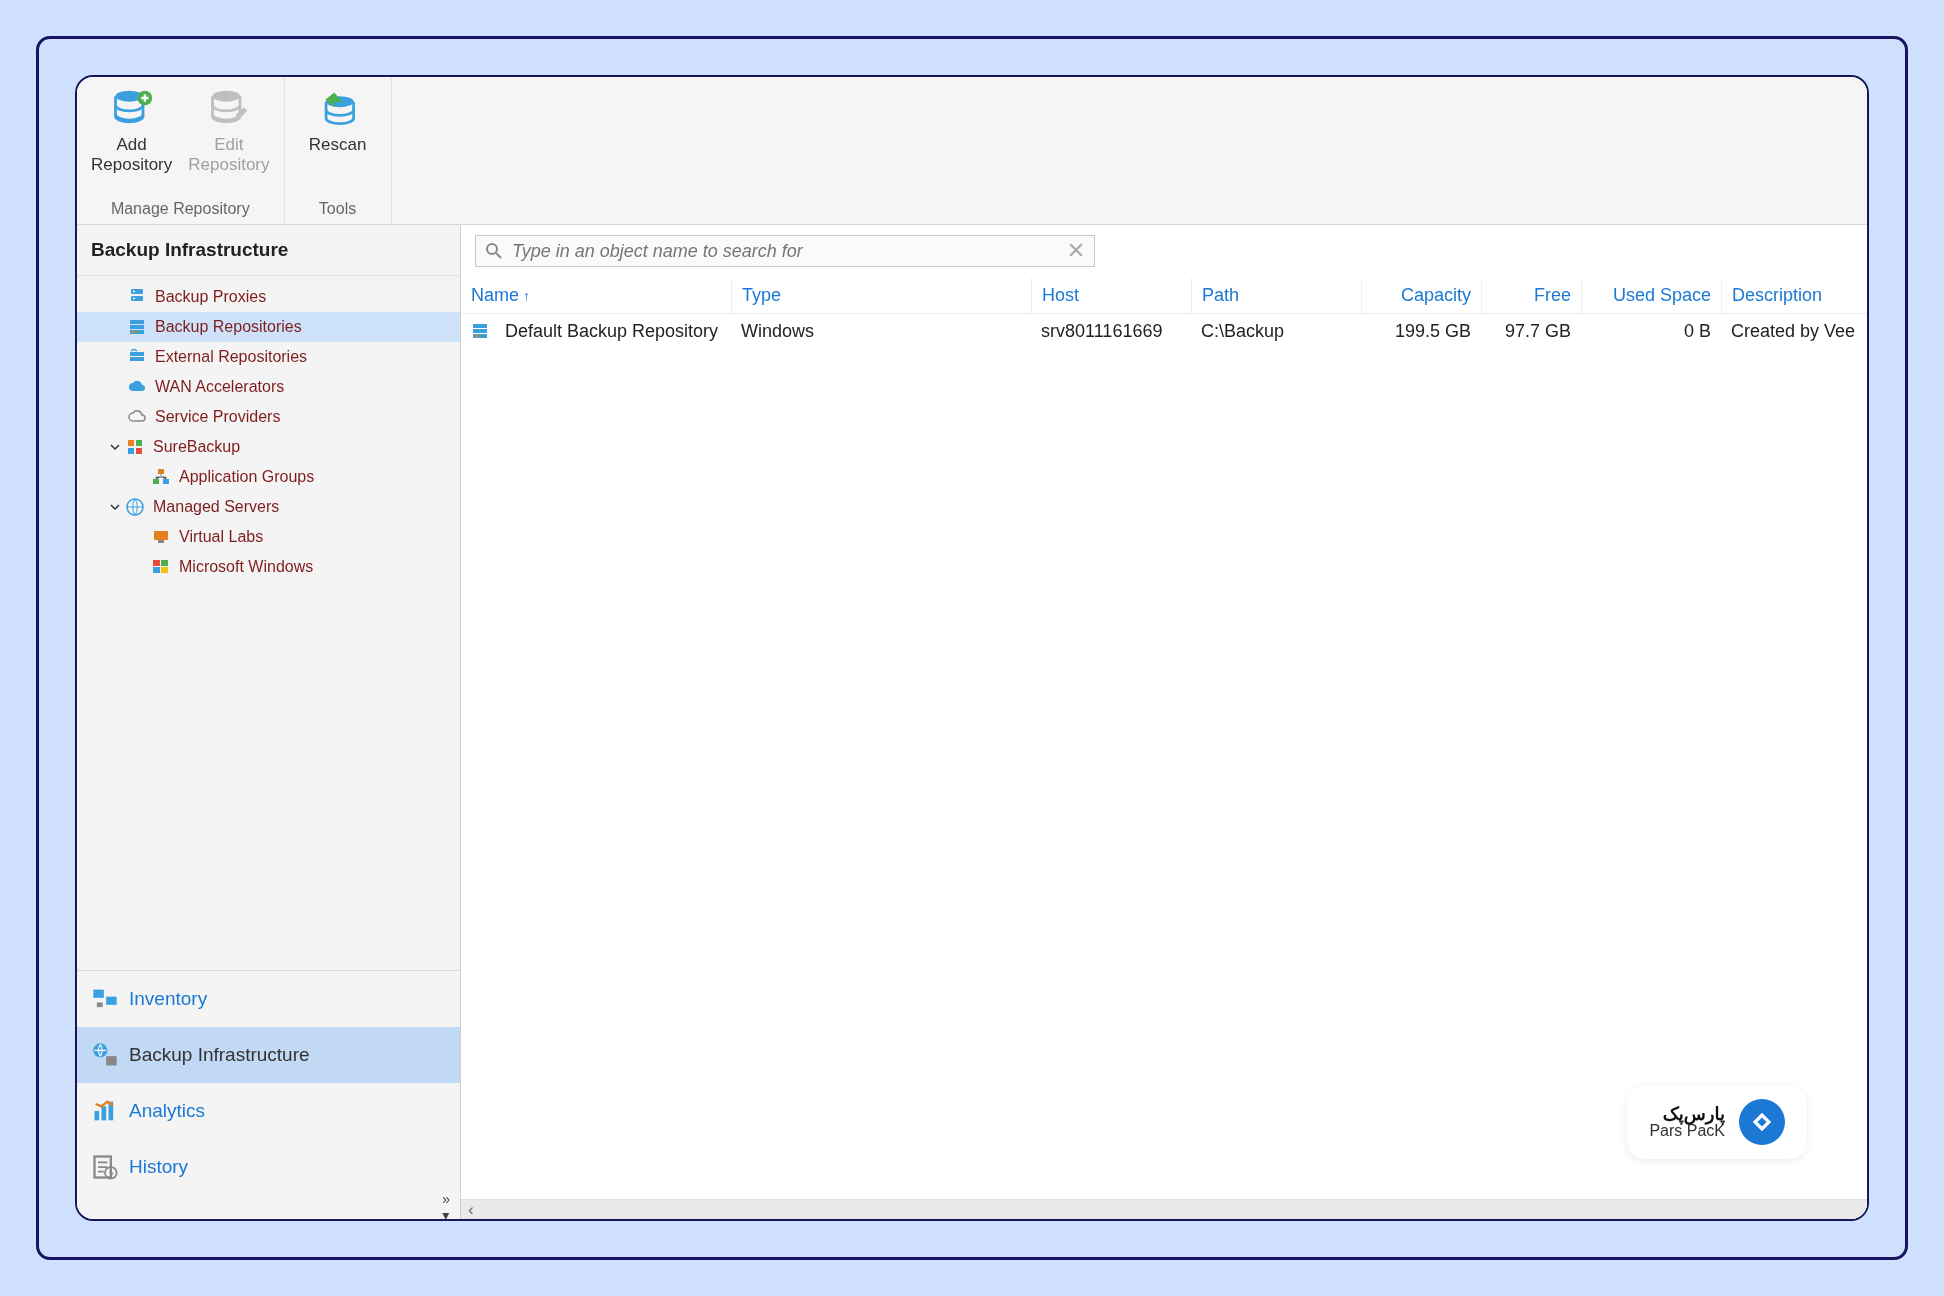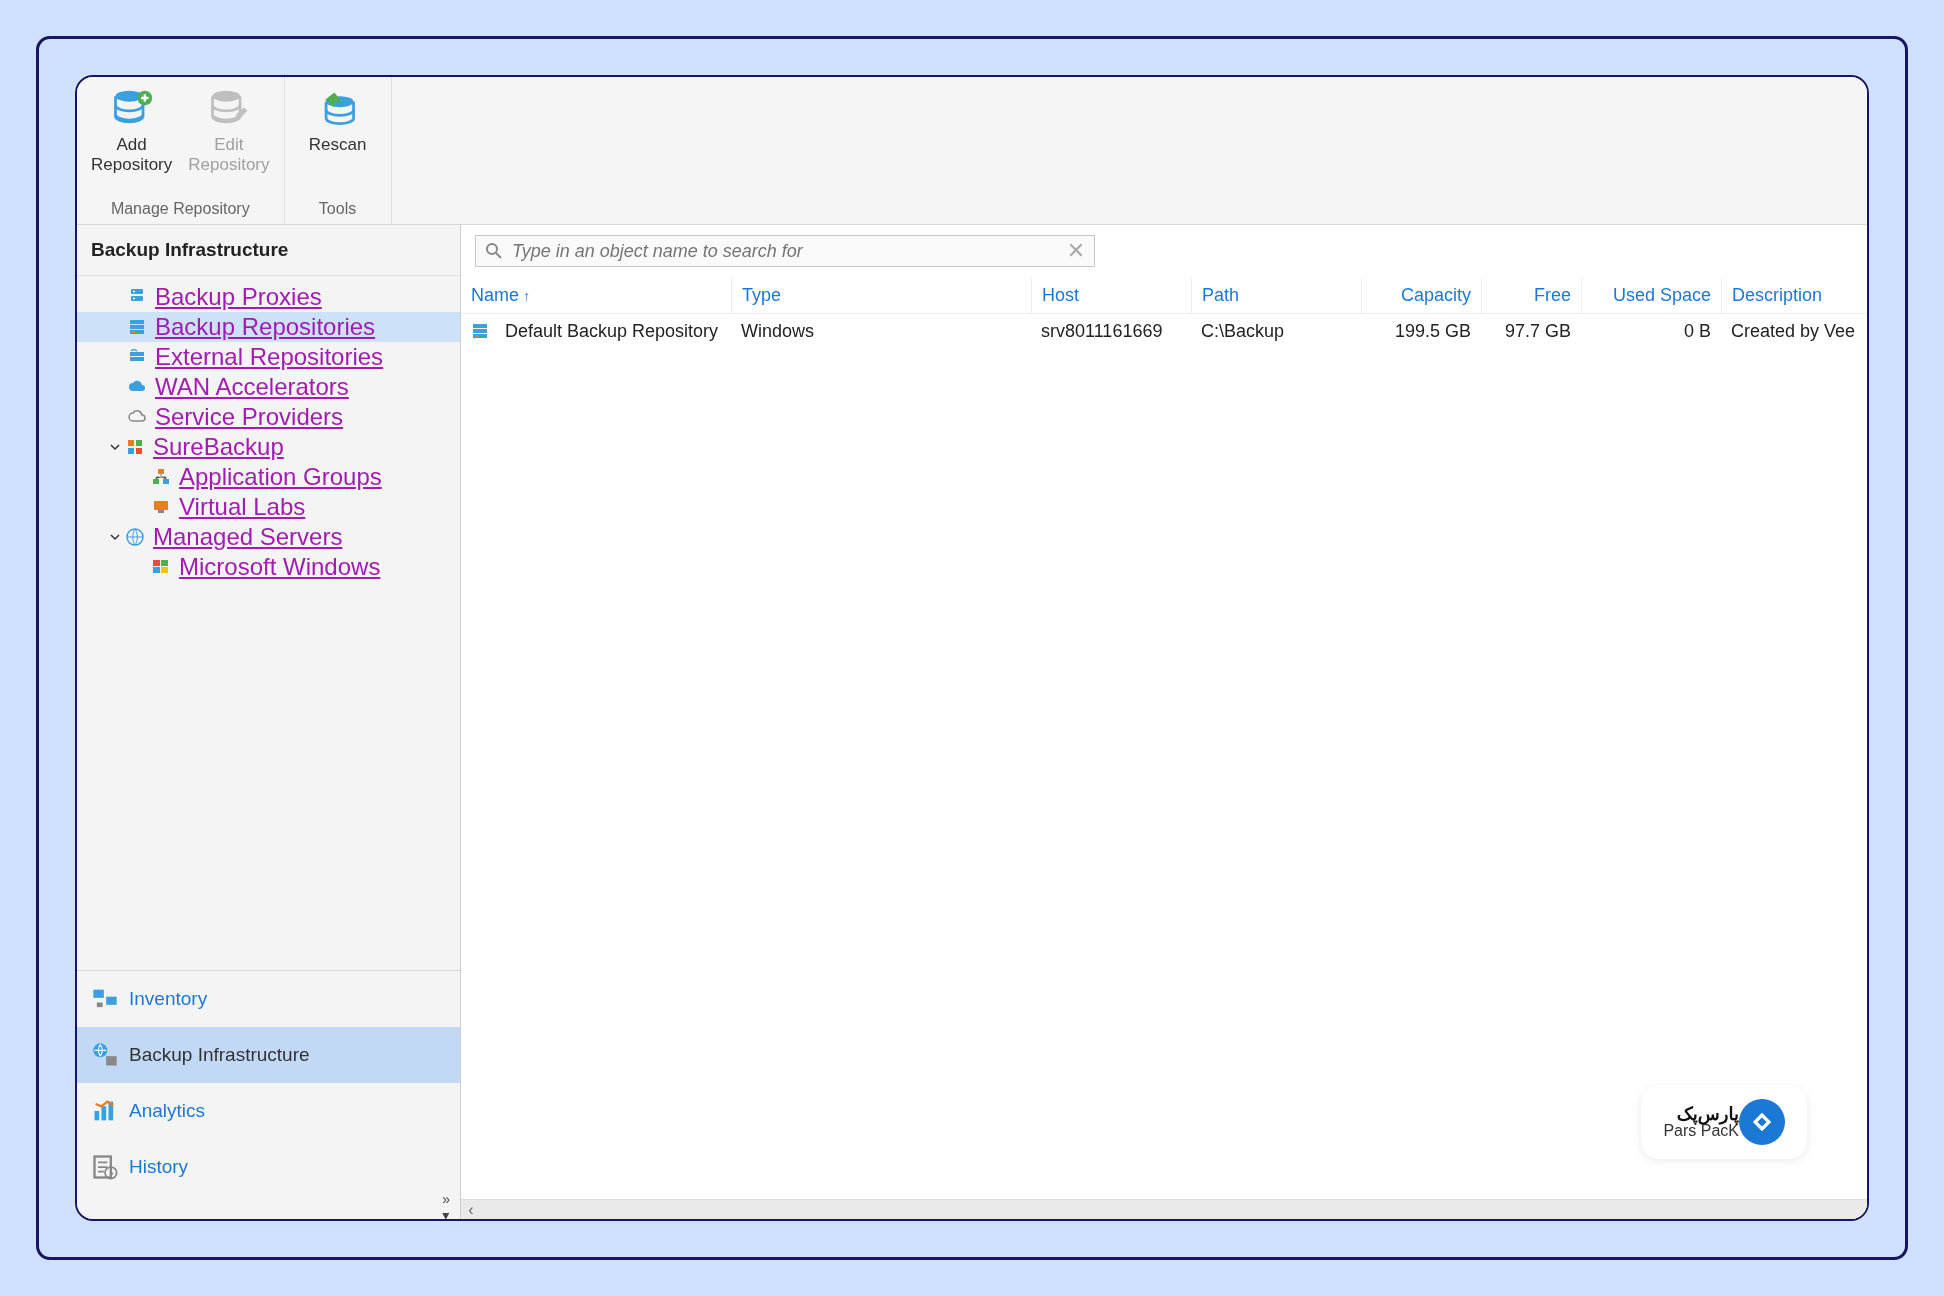--- a/index.html
+++ b/index.html
@@ -10,21 +10,21 @@
 .ribbon-group { display: flex; flex-direction: column; align-items: center; border-right: 1px solid #e0e0e0; padding: 6px 8px 2px 8px; }
 .ribbon-buttons { display: flex; gap: 4px; flex: 1; }
 .ribbon-btn { display: flex; flex-direction: column; align-items: center; justify-content: flex-start; min-width: 90px; padding: 4px 6px; cursor: pointer; }
 .ribbon-btn .icon { width: 44px; height: 44px; margin-bottom: 4px; display:flex; align-items:center; justify-content:center; }
 .ribbon-btn .lbl { font-size: 17px; color: #333; text-align: center; line-height: 1.15; }
 .ribbon-btn.disabled .lbl { color: #a0a0a0; }
 .ribbon-group-label { font-size: 16px; color: #666; padding: 2px 0 4px 0; }
 .body { display: flex; flex: 1; overflow: hidden; }
 .sidebar { width: 384px; background: #f4f4f4; border-right: 1px solid #d0d0d0; display: flex; flex-direction: column; }
 .sidebar-title { font-size: 19px; font-weight: 700; color: #222; padding: 14px 14px 14px 14px; border-bottom: 1px solid #e0e0e0; }
-.tree { flex: 1; overflow: auto; padding: 6px 0; font-size: 24px; color: #a21caf; text-decoration: underline; }
+.tree { flex: 1; overflow: auto; padding: 6px 0; font-size: 16px; color: #7f1d1d; }
 .tree-item { display: flex; align-items: center; height: 30px; padding-left: 0; cursor: pointer; }
 .tree-item.sel { background: #cde1f9; }
 .expander { width: 16px; height: 16px; margin: 0 2px 0 0; display:flex; align-items:center; justify-content:center; }
 .expander svg { width: 10px; height: 10px; }
 .tree-icon { width: 20px; height: 20px; margin-right: 8px; display:flex; align-items:center; justify-content:center; }
 .indent0 { padding-left: 50px; }
 .indent0.has-exp { padding-left: 30px; }
 .indent1 { padding-left: 74px; }
 .bottom-nav { border-top: 1px solid #d8d8d8; }
 .bottom-nav-item { display: flex; align-items: center; height: 56px; padding: 0 14px; font-size: 19px; color: #1b78d4; cursor: pointer; gap: 10px; }
@@ -51,21 +51,21 @@
 .c-desc { flex: 1; }
 .sort-arrow { color:#1b78d4; font-size: 14px; margin-left: 4px; }
 .grid-row { display: flex; height: 34px; align-items: center; color: #222; }
 .grid-row .cell { padding: 0 10px; display: flex; align-items: center; overflow: hidden; white-space: nowrap; text-overflow: ellipsis; }
 .cell.c-cap, .cell.c-free, .cell.c-used { justify-content: flex-end; }
 .grid-row .cell.c-name { gap: 16px; }
 .row-icon { width: 18px; height: 18px; display:flex; align-items:center; justify-content:center; }
 .hscroll { height: 20px; background: #eaeaea; border-top: 1px solid #ddd; display: flex; align-items: center; }
 .hscroll .arrow { width: 20px; height: 100%; display:flex; align-items:center; justify-content:center; color:#666; cursor:pointer; }
 .hscroll .track { flex: 1; height: 100%; background: #eaeaea; position: relative; }
-.badge { position: absolute; right: 60px; bottom: 60px; background: #fff; border-radius: 18px; padding: 14px 22px; display: flex; align-items: center; box-shadow: 0 2px 8px rgba(0,0,0,.08); }
+.badge { position: absolute; right: 60px; bottom: 60px; background: #fff; border-radius: 18px; padding: 14px 22px; display: flex; align-items: center; gap: 14px; box-shadow: 0 2px 8px rgba(0,0,0,.08); }
 .badge .diamond { width: 46px; height: 46px; background: #1b78d4; border-radius: 50%; display:flex; align-items:center; justify-content:center; }
 .badge .txt { font-size: 18px; color: #111; font-weight: 600; text-align: right; line-height:1; }
 .badge .sub { font-size: 16px; color:#333; font-weight:400; }
 </style>
 </head>
 <body>
 
 <div class="frame">
   <div class="window">
 
@@ -193,42 +193,42 @@
             <span class="tree-icon">
                 <svg viewBox="0 0 20 20">
                   <rect x="7" y="2" width="6" height="5" fill="#e67e22"></rect>
                   <rect x="2" y="12" width="6" height="5" fill="#4cb050"></rect>
                   <rect x="12" y="12" width="6" height="5" fill="#3aa0e0"></rect>
                   <path d="M10 7v3M10 10H5v2M10 10h5v2" stroke="#888" stroke-width="1"></path>
                 </svg>
               </span>
             <span>Application Groups</span>
           </div>
-          <div class="tree-item indent1">
-            <span class="tree-icon">
-                <svg viewBox="0 0 20 20">
-                  <rect x="3" y="4" width="14" height="9" rx="1" fill="#e67e22"></rect>
-                  <rect x="7" y="13" width="6" height="3" fill="#888"></rect>
-                </svg>
-              </span>
-            <span>Virtual Labs</span>
-          </div>
           <div class="tree-item indent0 has-exp">
             <span class="expander">
                 <svg viewBox="0 0 10 10">
                   <path d="M1 3l4 4 4-4" fill="none" stroke="#333" stroke-width="1.5"></path>
                 </svg>
               </span>
             <span class="tree-icon">
                 <svg viewBox="0 0 20 20">
                   <circle cx="10" cy="10" r="8" fill="none" stroke="#3aa0e0" stroke-width="1.5"></circle>
                   <path d="M2 10h16M10 2c3 4 3 12 0 16M10 2c-3 4-3 12 0 16" stroke="#3aa0e0" stroke-width="1" fill="none"></path>
                 </svg>
               </span>
             <span>Managed Servers</span>
+          </div>
+          <div class="tree-item indent1">
+            <span class="tree-icon">
+                <svg viewBox="0 0 20 20">
+                  <rect x="3" y="4" width="14" height="9" rx="1" fill="#e67e22"></rect>
+                  <rect x="7" y="13" width="6" height="3" fill="#888"></rect>
+                </svg>
+              </span>
+            <span>Virtual Labs</span>
           </div>
           <div class="tree-item indent1">
             <span class="tree-icon">
                 <svg viewBox="0 0 20 20">
                   <rect x="2" y="3" width="7" height="6" fill="#e74c3c"></rect>
                   <rect x="10" y="3" width="7" height="6" fill="#4cb050"></rect>
                   <rect x="2" y="10" width="7" height="6" fill="#3aa0e0"></rect>
                   <rect x="10" y="10" width="7" height="6" fill="#f1c40f"></rect>
                 </svg>
               </span>

